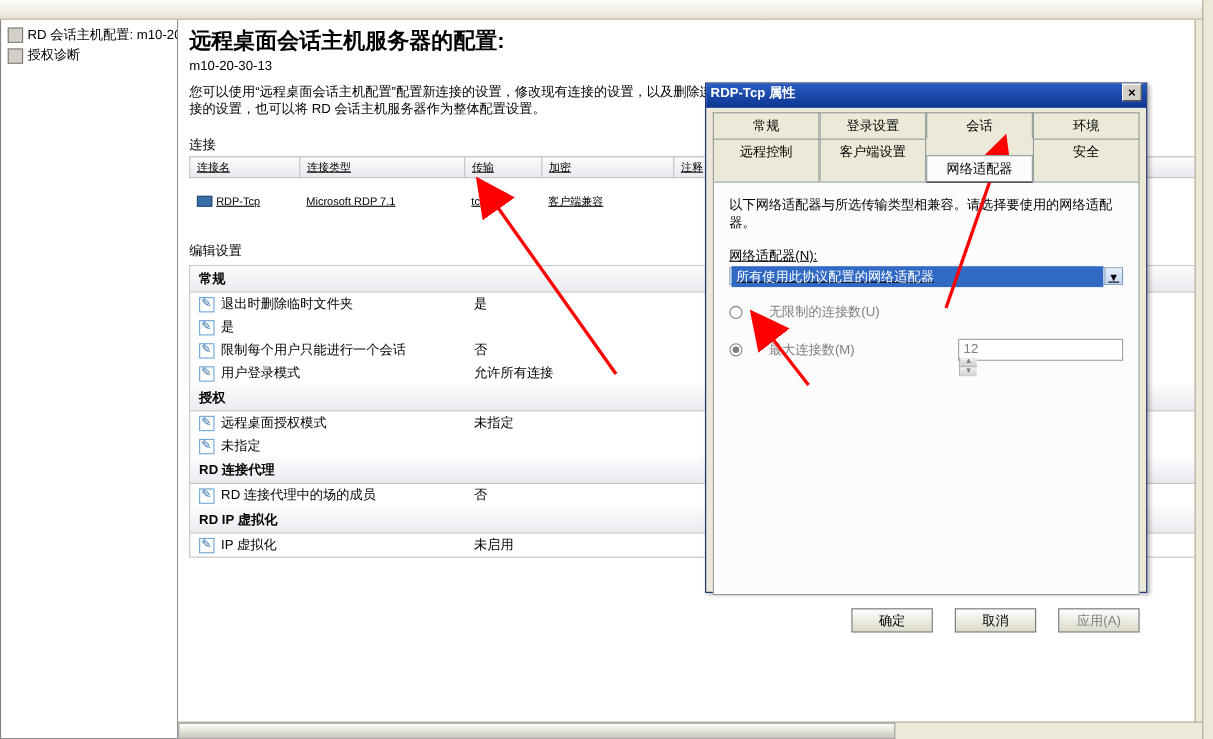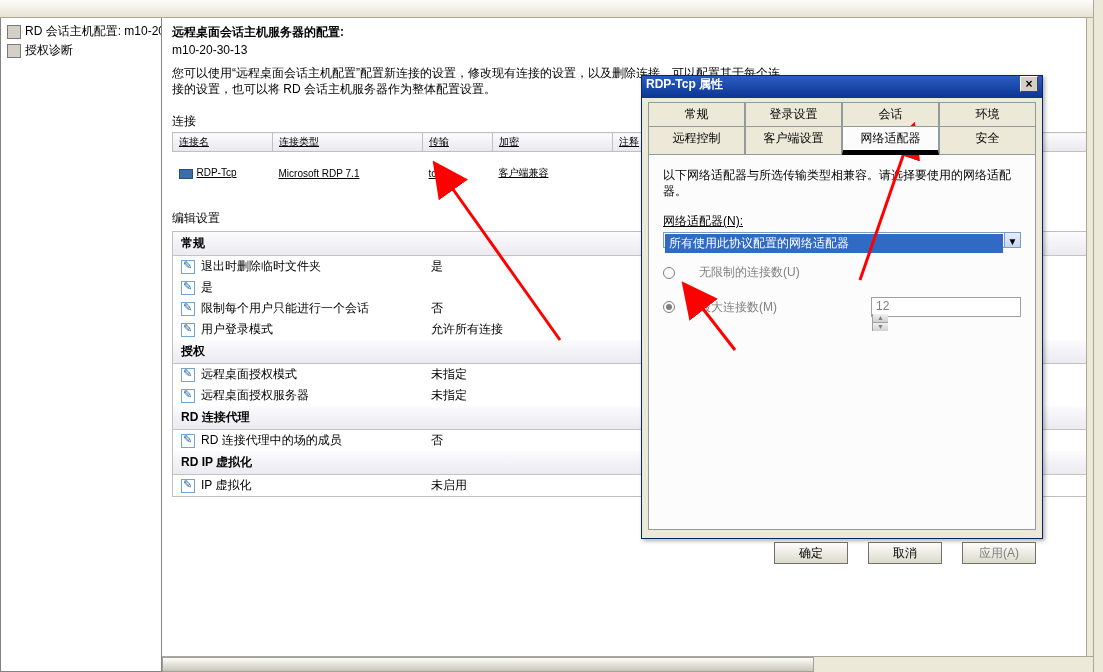--- a/index.html
+++ b/index.html
@@ -3,21 +3,21 @@
 <meta charset="utf-8">
 <style>
   * { box-sizing: border-box; font-family: "Microsoft YaHei", SimSun, Tahoma, sans-serif; }
   body { margin:0; background:#ece9d8; width:1103px; height:672px; overflow:hidden; font-size:12px; color:#000; position:relative; }
   .top-toolbar { height:18px; background:linear-gradient(#fdfdfd,#e8e2d2); border-bottom:1px solid #aca899; }
   .main-layout { display:flex; position:absolute; top:18px; left:0; right:0; bottom:0; }
   .left-panel { width:162px; background:#fff; border:1px solid #848284; border-top:none; padding:4px 0; }
   .tree-item { display:flex; align-items:center; gap:4px; padding:1px 6px; white-space:nowrap; overflow:hidden; }
   .tree-icon { width:14px; height:14px; flex-shrink:0; border:1px solid #7a7a7a; background:#d4d0c8; }
   .content-panel { flex:1; background:#fff; border:1px solid #848284; border-top:none; border-left:none; padding:6px 10px; position:relative; overflow:hidden; }
-  .page-title { font-size:12px; font-weight:bold; margin:0 0 2px 0; }
+  .page-title { font-size:20px; font-weight:bold; margin:0 0 2px 0; }
   .subtitle { font-size:12px; margin:0 0 8px 0; }
   .desc { font-size:12px; line-height:16px; }
   .section-label { font-size:12px; margin-top:16px; margin-bottom:2px; }
   table.conn { width:100%; border-collapse:collapse; font-size:10px; table-layout:fixed;text-decoration:underline; }
   table.conn th { text-align:left; font-weight:normal; background:linear-gradient(#fcfcfe,#e8e8ee); border:1px solid #c0c0c0; padding:2px 6px; }
   table.conn td { padding:14px 6px; }
   .conn-icon { display:inline-block; width:14px; height:10px; background:#3a6ea5; border:1px solid #264f7a; vertical-align:middle; margin-right:4px; }
   .settings-box { border:1px solid #c0c0c0; margin-top:4px; }
   .settings-header { background:linear-gradient(#fcfcfe,#eaeaf0); padding:3px 8px; font-weight:bold; border-bottom:1px solid #c4c4c4; }
   .settings-row { display:flex; padding:2px 8px; align-items:center; }
@@ -26,25 +26,25 @@
   .settings-row .label { width:230px; }
   .settings-row .value { color:#000; }
 
   
   .dialog { position:absolute; left:641px; top:75px; width:402px; height:464px; background:#ece9d8; border:1px solid #0a246a; box-shadow:2px 2px 4px rgba(0,0,0,0.3); }
   .dlg-titlebar { height:22px; background:linear-gradient(#2a5dc1,#0b3592); color:#fff; display:flex; align-items:flex-start; padding:0 4px; font-size:12px; font-weight:bold; }
   .dlg-titlebar .t { flex:1; }
   .dlg-close { width:18px; height:16px; background:#d4d0c8; border:1px solid #fff; border-right-color:#404040; border-bottom-color:#404040; color:#000; text-align:center; line-height:14px; font-weight:bold; font-family:Arial; }
   .tabs-row { display:flex; padding:4px 6px 0 6px; gap:0; }
   .tab { flex:1; border:1px solid #919b9c; border-bottom:none; background:#ece9d8; padding:3px 2px; text-align:center; font-size:12px; position:relative; }
-  .tab.active { background:#fcfcfc; z-index:2; border-bottom:5px solid #000000; margin-bottom:-1px; }
+  .tab.active { background:#fcfcfc; z-index:2; border-bottom:1px solid #000000; margin-bottom:-1px;margin-top:15px; }
   .tab-body { margin:0 6px 6px 6px; border:1px solid #919b9c; background:#fcfcfc; height:376px; padding:12px 14px; position:relative; }
   .tab-text { font-size:12px; line-height:16px; }
   .label-u { margin-top:14px; margin-bottom:2px; text-decoration:underline; display:inline-block; }
-  .dropdown { width:100%; height:16px; border:1px solid #7f9db9; background:linear-gradient(#fff,#e6eefb); display:flex; align-items:flex-start; }
+  .dropdown { width:100%; height:16px; border:1px solid #7f9db9; background:linear-gradient(#fff,#e6eefb); display:flex; align-items:center;text-decoration:underline; }
   .dropdown .sel { flex:1; background:#316ac5; color:#fff; padding:1px 4px; margin:1px; font-size:12px; }
   .dropdown .arrow { width:16px; height:100%; border-left:1px solid #7f9db9; background:linear-gradient(#e6eefb,#c5d6f1); text-align:center; line-height:18px; font-size:10px; }
   .radio-row { display:flex; align-items:center; gap:24px; color:#808080; margin-top:16px; }
   .radio-circle { width:12px; height:12px; border:1px solid #808080; border-radius:50%; position:relative; }
   .radio-circle.checked:after { content:""; position:absolute; left:2px; top:2px; width:6px; height:6px; border-radius:50%; background:#808080; }
   .spinner { display:flex; margin-left:auto; width:150px; height:20px; border:1px solid #a0a0a0; background:#fff; color:#808080;flex-direction:column; }
   .spinner .num { flex:1; padding:1px 4px; }
   .spinner .arrows { width:16px; border-left:1px solid #a0a0a0; display:flex; flex-direction:column; }
   .spinner .arrows div { flex:1; background:linear-gradient(#f0f0f0,#d0d0d0); border-bottom:1px solid #a0a0a0; text-align:center; font-size:7px; line-height:8px; }
   .spinner .arrows div:last-child { border-bottom:none; }
@@ -137,21 +137,20 @@
         </div>
 
       <div class="settings-header">授权</div>
       <div class="settings-row">
           <span class="row-icon"></span>
           <span class="label">远程桌面授权模式</span>
           <span class="value">未指定</span>
         </div>
       <div class="settings-row">
           <span class="row-icon"></span>
-          <span class="label">远程桌面授权服务器</span>
           <span class="value">未指定</span>
         </div>
 
       <div class="settings-header">RD 连接代理</div>
       <div class="settings-row">
           <span class="row-icon"></span>
           <span class="label">RD 连接代理中的场的成员</span>
           <span class="value">否</span>
         </div>
 

